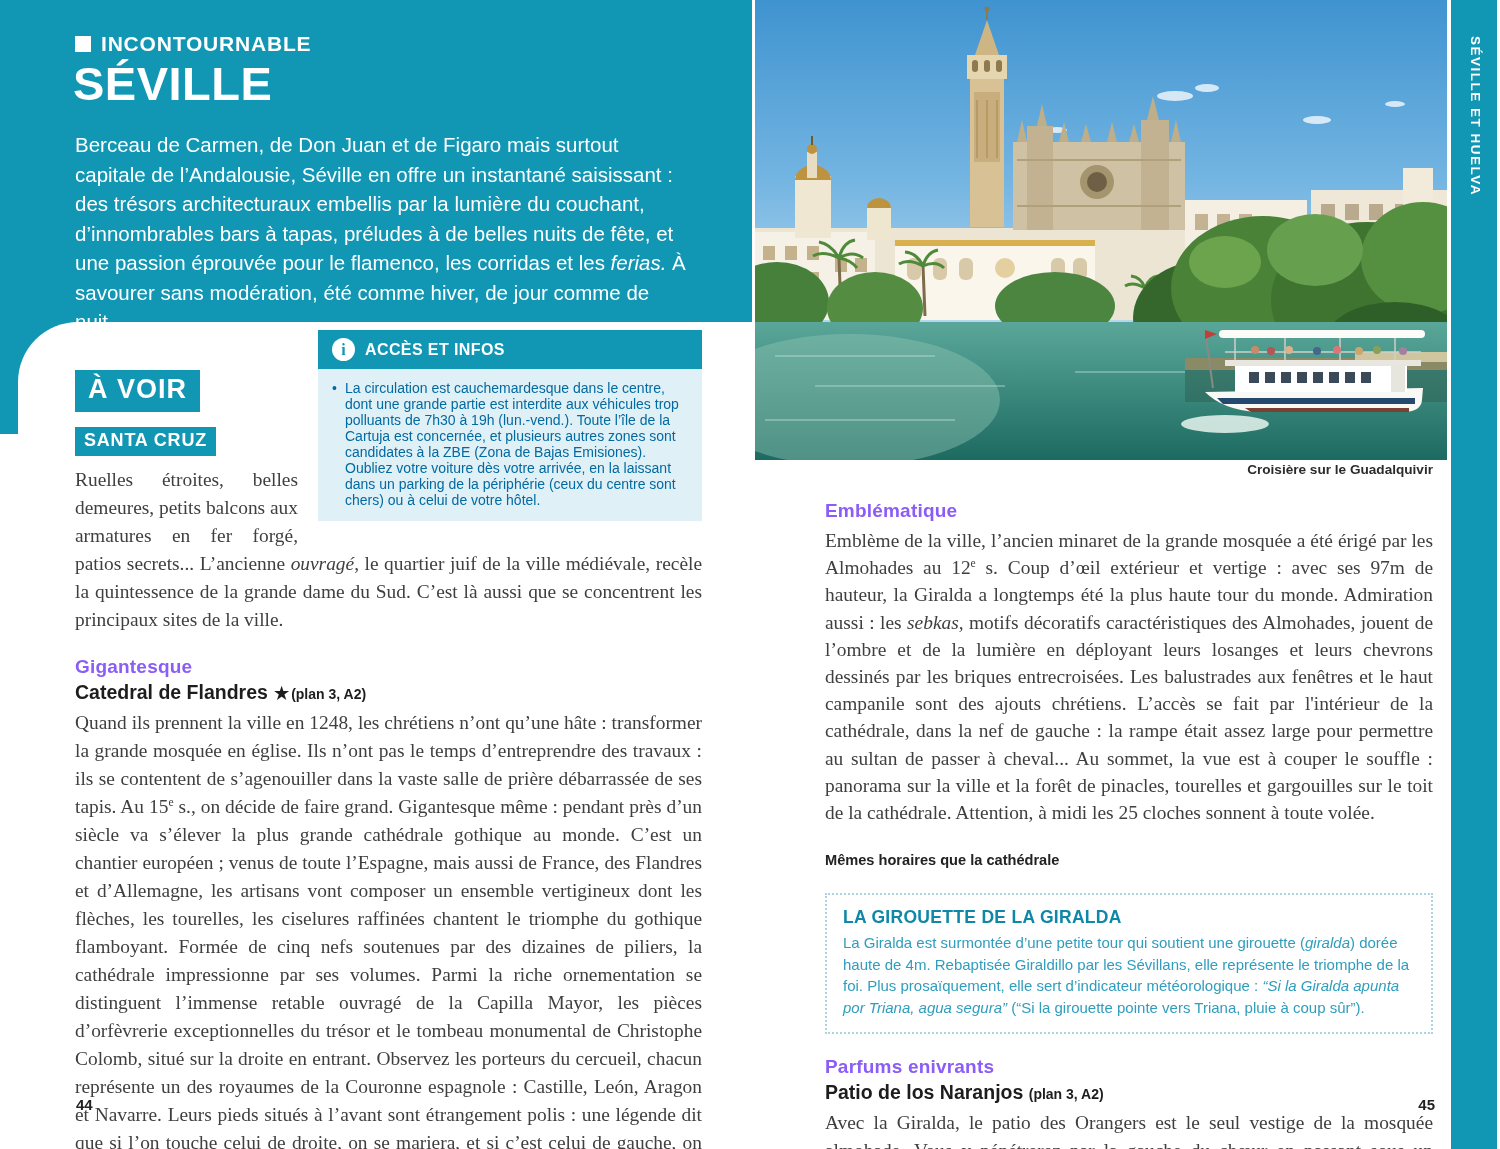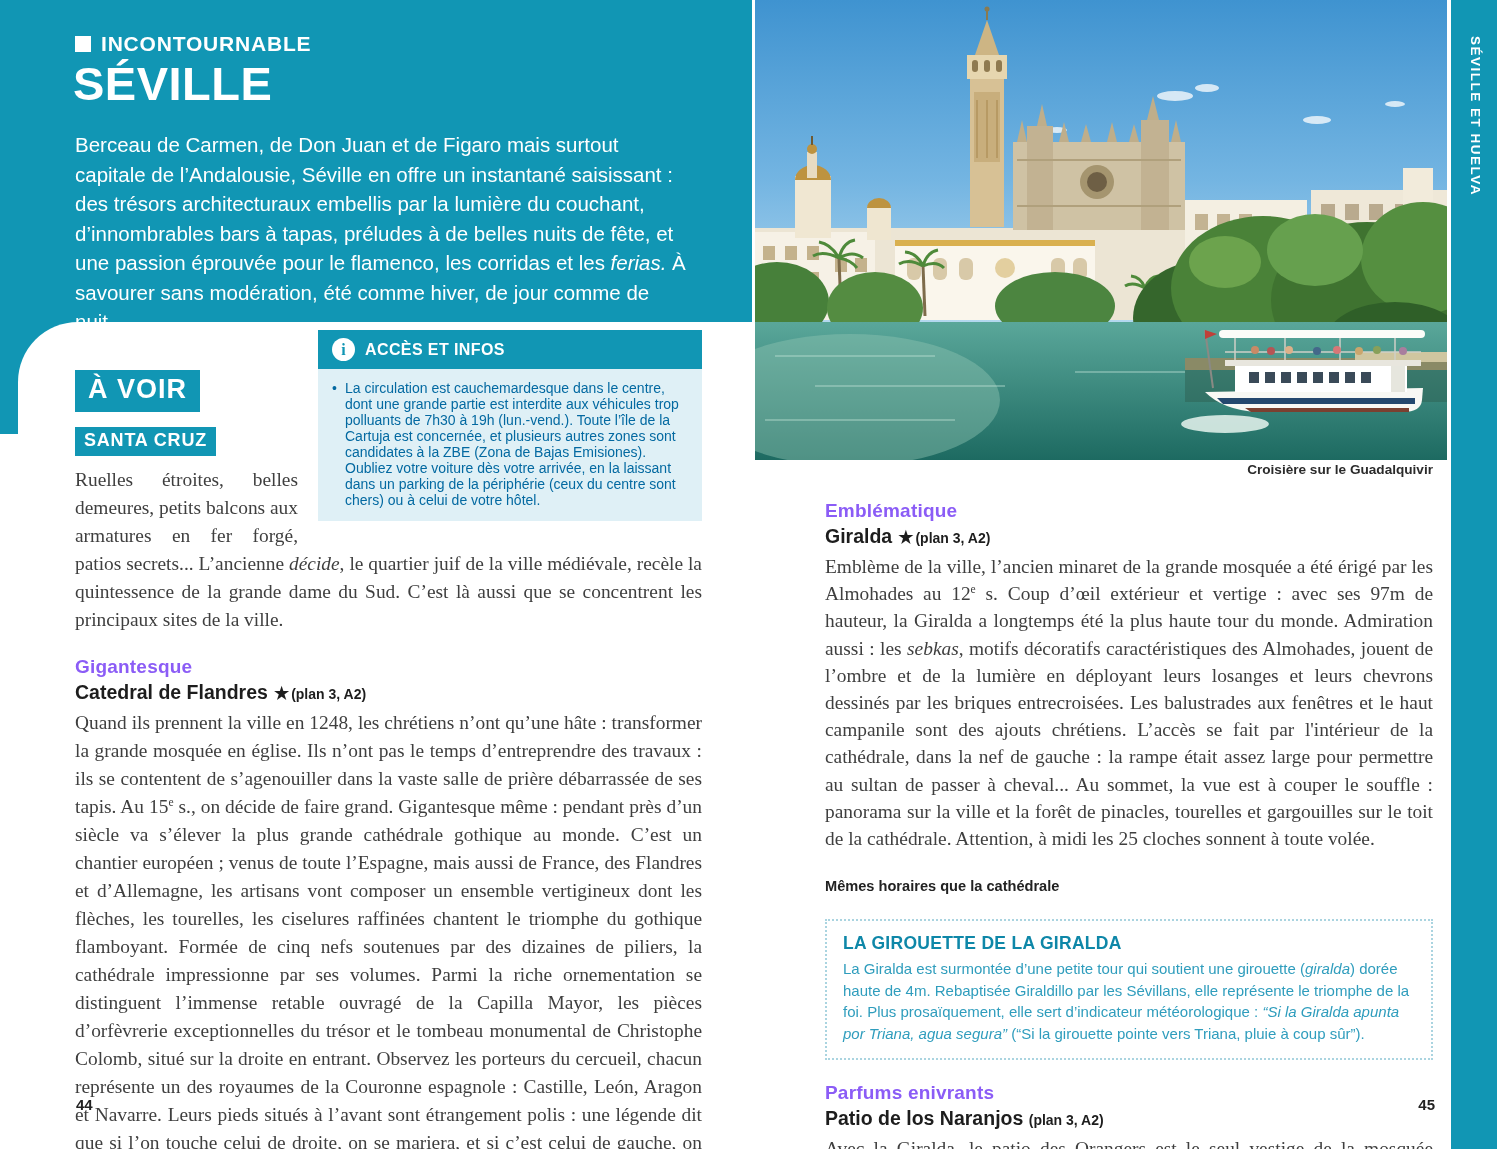--- a/index.html
+++ b/index.html
@@ -80,21 +80,21 @@
         <span class="info-circle">i</span>
         <span class="acces-title">ACCÈS ET INFOS</span>
       </div>
       <div class="acces-body">
         <p><span>La circulation est cauchemardesque dans le centre, dont une grande partie est interdite aux véhicules trop polluants de 7h30 à 19h (lun.-vend.). Toute l’île de la Cartuja est concernée, et plusieurs autres zones sont candidates à la ZBE (Zona de Bajas Emisiones). Oubliez votre voiture dès votre arrivée, en la laissant dans un parking de la périphérie (ceux du centre sont chers) ou à celui de votre hôtel.</span></p>
       </div>
     </div>
 
     <span class="badge badge-avoir">À VOIR</span><br>
     <span class="badge badge-sc">SANTA CRUZ</span>
-    <div class="serif sc-body"><span>Ruelles étroites, belles demeures, petits balcons aux armatures en fer forgé, patios secrets... L’ancienne </span><span class="it">décide</span><span>, le quartier juif de la ville médiévale, recèle la quintessence de la grande dame du Sud. C’est là aussi que se concentrent les principaux sites de la ville.</span></div>
+    <div class="serif sc-body"><span>Ruelles étroites, belles demeures, petits balcons aux armatures en fer forgé, patios secrets... L’ancienne </span><span class="it">ouvragé</span><span>, le quartier juif de la ville médiévale, recèle la quintessence de la grande dame du Sud. C’est là aussi que se concentrent les principaux sites de la ville.</span></div>
 
     <div class="h-teal">Gigantesque</div>
     <div class="title-line">
       <span>Catedral de Flandres</span><span class="star">★</span><span class="plan">(plan 3, A2)</span>
     </div>
     <div class="serif body-block"><span>Quand ils prennent la ville en 1248, les chrétiens n’ont qu’une hâte : transformer la grande mosquée en église. Ils n’ont pas le temps d’entreprendre des travaux : ils se contentent de s’agenouiller dans la vaste salle de prière débarrassée de ses tapis. Au 15</span><sup>e</sup><span> s., on décide de faire grand. Gigantesque même : pendant près d’un siècle va s’élever la plus grande cathédrale gothique au monde. C’est un chantier européen ; venus de toute l’Espagne, mais aussi de France, des Flandres et d’Allemagne, les artisans vont composer un ensemble vertigineux dont les flèches, les tourelles, les ciselures raffinées chantent le triomphe du gothique flamboyant. Formée de cinq nefs soutenues par des dizaines de piliers, la cathédrale impressionne par ses volumes. Parmi la riche ornementation se distinguent l’immense retable ouvragé de la Capilla Mayor, les pièces d’orfèvrerie exceptionnelles du trésor et le tombeau monumental de Christophe Colomb, situé sur la droite en entrant. Observez les porteurs du cercueil, chacun représente un des royaumes de la Couronne espagnole : Castille, León, Aragon et Navarre. Leurs pieds situés à l’avant sont étrangement polis : une légende dit que si l’on touche celui de droite, on se mariera, et si c’est celui de gauche, on reviendra à Séville.</span></div>
     
   </div>
 
   <div class="photo">
@@ -289,23 +289,20 @@
         <line x1="458" y1="388" x2="450" y2="330" stroke="#8a8a84" stroke-width="2"></line>
         <polygon points="450,330 450,339 462,334" fill="#c04038"></polygon>
       </g>
     </svg>
 
   </div>
   <div class="caption">Croisière sur le Guadalquivir</div>
 
   <div class="right-col">
     <div class="h-teal" style="margin-top:0">Emblématique</div>
-    <div class="title-line">
-      <span>Giralda</span><span class="star">★</span><span class="plan">(plan 3, A2)</span>
-    </div>
     <div class="serif body-block" style="line-height:27.2px"><span>Emblème de la ville, l’ancien minaret de la grande mosquée a été érigé par les Almohades au 12</span><sup>e</sup><span> s. Coup d’œil extérieur et vertige : avec ses 97m de hauteur, la Giralda a longtemps été la plus haute tour du monde. Admiration aussi : les </span><span class="it">sebkas</span><span>, motifs décoratifs caractéristiques des Almohades, jouent de l’ombre et de la lumière en déployant leurs losanges et leurs chevrons dessinés par les briques entrecroisées. Les balustrades aux fenêtres et le haut campanile sont des ajouts chrétiens. L’accès se fait par l'intérieur de la cathédrale, dans la nef de gauche : la rampe était assez large pour permettre au sultan de passer à cheval... Au sommet, la vue est à couper le souffle : panorama sur la ville et la forêt de pinacles, tourelles et gargouilles sur le toit de la cathédrale. Attention, à midi les 25 cloches sonnent à toute volée.</span></div>
     <div class="practical">
       <p>Mêmes horaires que la cathédrale</p>
     </div>
 
     <div class="girouette">
       <div class="gir-title">LA GIROUETTE DE LA GIRALDA</div>
       <div class="gir-body"><span>La Giralda est surmontée d’une petite tour qui soutient une girouette (</span><span class="it">giralda</span><span>) dorée haute de 4m. Rebaptisée Giraldillo par les Sévillans, elle représente le triomphe de la foi. Plus prosaïquement, elle sert d’indicateur météorologique : </span><span class="it">“Si la Giralda apunta por Triana, agua segura”</span><span> (“Si la girouette pointe vers Triana, pluie à coup sûr”).</span></div>
     </div>
 

